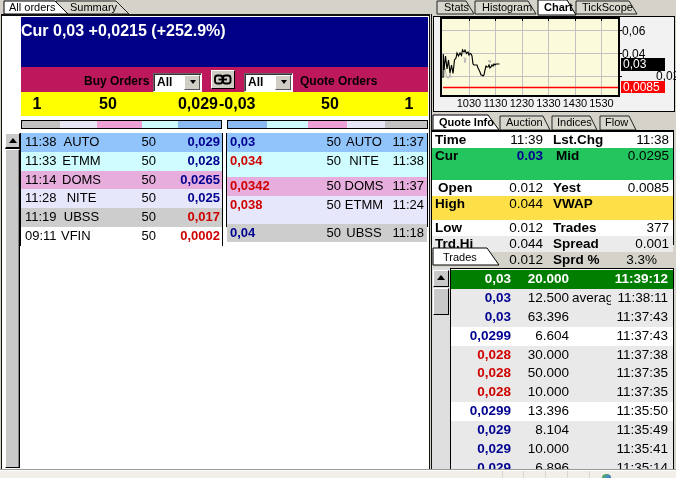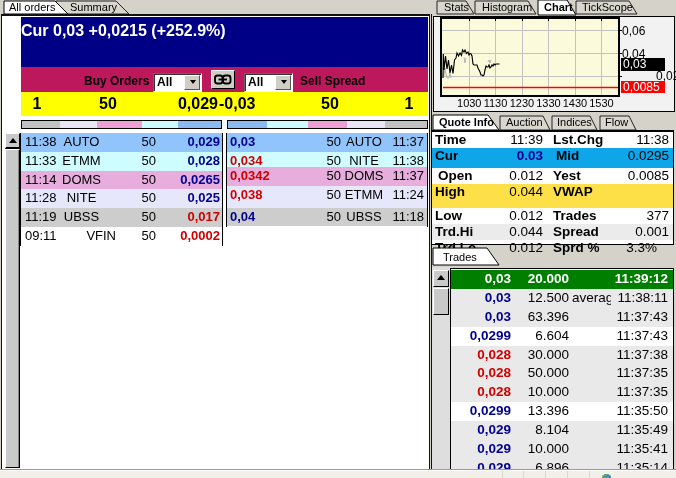--- a/index.html
+++ b/index.html
@@ -49,21 +49,21 @@
           <rect x="11" y="4.5" width="7.5" height="8" rx="2.5"></rect>
           <line x1="6.5" y1="8.5" x2="15" y2="8.5"></line>
         </g>
       </svg>
  </div>
  <div class="abs" style="left:223px;top:6px;width:47px;height:17px;background:#fff;border-top:1px solid #666;border-left:1px solid #666;border-right:1px solid #fff;border-bottom:1px solid #fff;box-shadow:inset 1px 1px 0 #333">
    <span class="abs b" style="left:3px;top:1px;font-size:12px">All</span>
    <div class="abs" style="right:1px;top:1px;width:14px;height:13px;background:#d0cdc5;border-top:1px solid #fff;border-left:1px solid #fff;border-right:1px solid #555;border-bottom:1px solid #555"></div>
    <div class="abs" style="right:5px;top:6px;width:0;height:0;border-left:3px solid transparent;border-right:3px solid transparent;border-top:4px solid #000"></div>
  </div>
- <span class="abs b" style="left:279px;top:7px;font-size:12px">Sell Spread</span>
+ <span class="abs b" style="left:279px;top:7px;font-size:12px">Quote Orders</span>
 </div>
 
 <div class="abs b" style="left:21px;top:91.5px;width:407px;height:24.5px;background:#ffff00;font-size:16px;line-height:24.5px">
  <span class="abs" style="left:6px;width:20px;text-align:center">1</span>
  <span class="abs" style="left:72px;width:30px;text-align:center">50</span>
  <span class="abs" style="left:147px;width:50px;text-align:right">0,029</span>
  <span class="abs" style="left:198px">-0,03</span>
  <span class="abs" style="left:294px;width:30px;text-align:center">50</span>
  <span class="abs" style="left:378px;width:20px;text-align:center">1</span>
 </div>
@@ -110,46 +110,46 @@
       <span class="b navyt" style="right:2px">0,025</span>
     </div>
  <div class="row" style="height:18.8px;line-height:18.8px;background:#cdcdcd">
       <span style="left:4px">11:19</span>
       <span style="left:33px;width:55px;text-align:center">UBSS</span>
       <span style="right:66px">50</span>
       <span class="b redt" style="right:2px">0,017</span>
     </div>
  <div class="row" style="height:18.8px;line-height:18.8px;background:#fff">
       <span style="left:4px">09:11</span>
-      <span style="left:40px;width:55px;text-align:right">VFIN</span>
+      <span style="left:40px;width:55px;text-align:left">VFIN</span>
       <span style="right:66px">50</span>
       <span class="b redt" style="right:2px">0,0002</span>
     </div>
 </div>
 
 <div class="abs" style="left:226px;top:133px;width:200px;height:94px;border-left:1px solid #000;border-right:1px solid #000;font-size:13px">
  <div class="row" style="height:18.8px;line-height:18.8px;background:#91c4fb">
       <span class="b navyt" style="left:3px">0,03</span>
       <span style="right:86px">50</span>
       <span style="left:109px;width:56px;text-align:center">AUTO</span>
       <span style="right:3px">11:37</span>
     </div>
- <div class="row" style="height:15px;line-height:18.8px;background:#cffcfe">
+ <div class="row" style="height:25px;line-height:18.8px;background:#cffcfe">
       <span class="b redt" style="left:3px">0,034</span>
       <span style="right:86px">50</span>
       <span style="left:109px;width:56px;text-align:center">NITE</span>
       <span style="right:3px">11:38</span>
     </div>
  <div class="row" style="height:18.8px;line-height:18.8px;background:#e6addd">
       <span class="b redt" style="left:3px">0,0342</span>
       <span style="right:86px">50</span>
       <span style="left:109px;width:56px;text-align:center">DOMS</span>
       <span style="right:3px">11:37</span>
     </div>
- <div class="row" style="height:22px;line-height:18.8px;background:#e7e7fb">
+ <div class="row" style="height:28px;line-height:18.8px;background:#e7e7fb">
       <span class="b redt" style="left:3px">0,038</span>
       <span style="right:86px">50</span>
       <span style="left:109px;width:56px;text-align:center">ETMM</span>
       <span style="right:3px">11:24</span>
     </div>
  <div class="row" style="height:18.8px;line-height:18.8px;background:#cdcdcd">
       <span class="b navyt" style="left:3px">0,04</span>
       <span style="right:86px">50</span>
       <span style="left:109px;width:56px;text-align:center">UBSS</span>
       <span style="right:3px">11:18</span>
@@ -194,21 +194,21 @@
     <polyline shape-rendering="auto" fill="none" stroke="#b4b4b4" stroke-width="1" points="55,46 56,44 57,47 58,44"></polyline>
  <polyline shape-rendering="auto" fill="none" stroke="#000" stroke-width="1.15" points="10,62 10.3,38 11,54 12.5,40 14,53 15.5,44 17,57 18.5,49 20,57.5 21.5,44 23,42 24,37 25.5,40 27,37 28.5,39.5 29.5,34 31,36 32,34 33.5,37.5 35,36 36,39 37,37.5 38,38 39,40 40,48 41,49 43,49 44,49 45,52 46,54 47,56 48,59 49,59 50,60 51,59 52,54 53,50 54,51 55,51 56,49 57,52 58,51 59,49 60,50 61,48 62,49 63,48 65,48 66.5,48"></polyline>
 </svg>
 
 <div class="abs" style="left:622px;top:24px;font-size:12px">0,06</div>
 <div class="abs" style="left:622px;top:47px;font-size:12px">0,04</div>
 <div class="abs" style="left:621px;top:58px;width:42px;height:13px;background:#000;color:#fff;font-size:12px;line-height:13px;padding-left:2px">0,03</div>
 <div class="abs" style="left:656px;top:69px;font-size:12px">0,02</div>
 <div class="abs" style="left:621px;top:81px;width:42px;height:12px;background:#ff0000;color:#fff;font-size:12px;line-height:12px;padding-left:2px">0,0085</div>
 
-<div class="abs" style="left:456.5px;top:97px;width:25px;text-align:right;font-size:11px">1030</div>
+<div class="abs" style="left:456.5px;top:97px;width:25px;text-align:center;font-size:11px">1030</div>
 <div class="abs" style="left:483px;top:97px;width:25px;text-align:center;font-size:11px">1130</div>
 <div class="abs" style="left:509.5px;top:97px;width:25px;text-align:center;font-size:11px">1230</div>
 <div class="abs" style="left:536px;top:97px;width:25px;text-align:center;font-size:11px">1330</div>
 <div class="abs" style="left:562.5px;top:97px;width:25px;text-align:center;font-size:11px">1430</div>
 <div class="abs" style="left:589px;top:97px;width:25px;text-align:center;font-size:11px">1530</div>
 
 <svg class="abs" style="left:431px;top:114px" width="245" height="17">
  <polygon points="69,16 69,2 112,2 119,16" fill="#d9d6ce" stroke="#222"></polygon>
  <polygon points="121,16 121,2 159,2 166,16" fill="#d9d6ce" stroke="#222"></polygon>
  <polygon points="169,16 169,2 198,2 205,16" fill="#d9d6ce" stroke="#222"></polygon>
@@ -219,21 +219,21 @@
  <text x="174" y="12" font-size="11">Flow</text>
 </svg>
 
 <div class="abs" style="left:431px;top:130px;width:241px;height:112px;border:1px solid #000;border-top:2px solid #000;background:#fff;font-size:13.5px">
  <div class="row" style="height:16px;line-height:16px">
       <span class="b" style="left:3px">Time</span>
       <span style="right:130px">11:39</span>
       <span class="b" style="left:121px">Lst.Chg</span>
       <span style="right:4px">11:38</span>
     </div>
- <div class="row" style="height:20px;line-height:16px;background:#0ea5e9">
+ <div class="row" style="height:32px;line-height:16px;background:#22c55e">
       <span class="b" style="left:3px">Cur</span>
       <span class="b navyt" style="right:130px">0.03</span>
       <span class="b" style="left:124px">Mid</span>
       <span style="right:4px">0.0295</span>
     </div>
  <div class="row" style="height:16px;line-height:16px">
       <span class="b" style="left:6px">Open</span>
       <span style="right:130px">0.012</span>
       <span class="b" style="left:121px">Yest</span>
       <span style="right:4px">0.0085</span>

